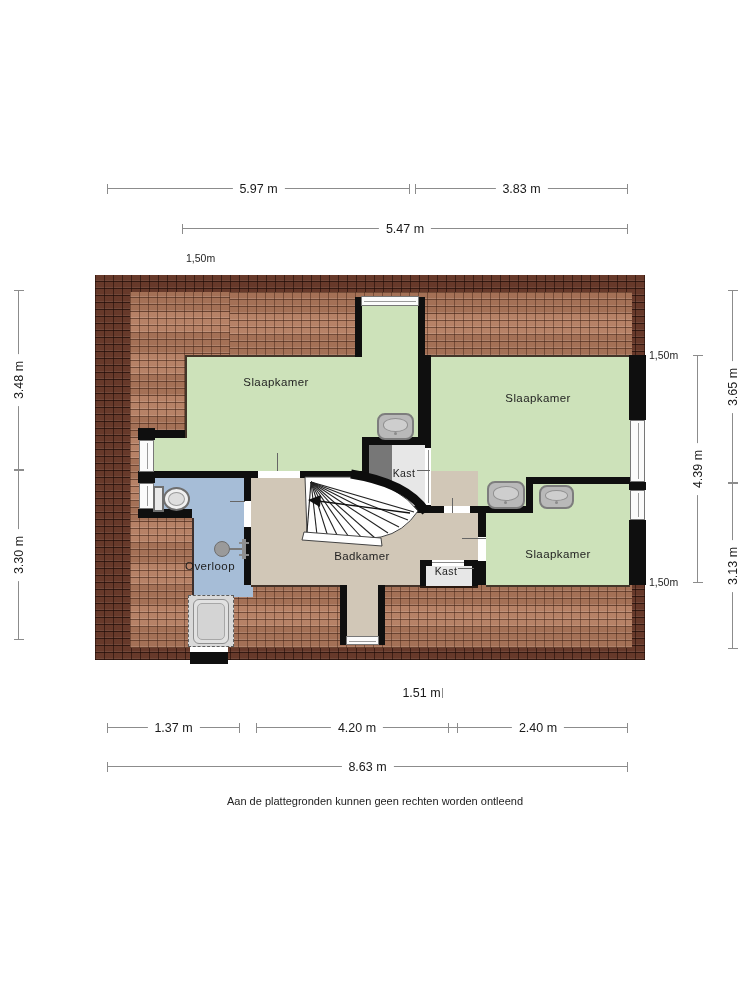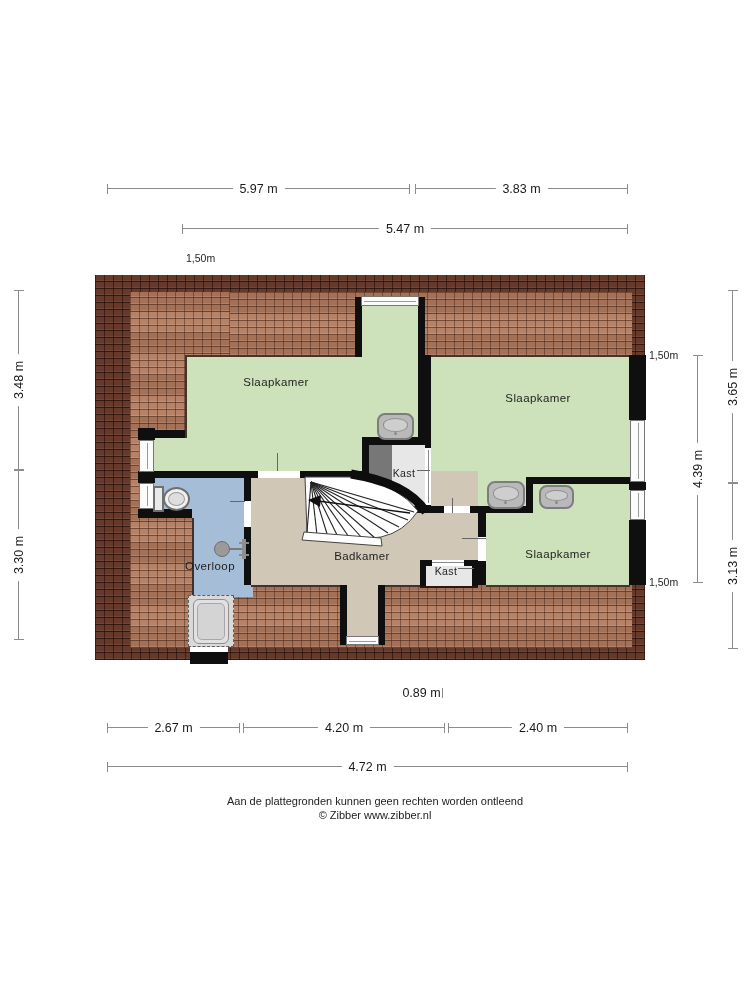--- a/index.html
+++ b/index.html
@@ -208,31 +208,30 @@
       <span>4.39 m</span>
     </div>
   <div class="dimv" style="left:732px;top:290px;height:193px;">
       <span>3.65 m</span>
     </div>
   <div class="dimv" style="left:732px;top:483px;height:166px;">
       <span>3.13 m</span>
     </div>
 
   <div class="dimh" style="left:400px;top:692px;width:43px;">
-      <span>0.89 m</span>
+      <span>1.51 m</span>
     </div>
   <div class="dimh" style="left:107px;top:727px;width:133px;">
-      <span>2.67 m</span>
-    </div>
-  <div class="dimh" style="left:243px;top:727px;width:202px;">
+      <span>1.37 m</span>
+    </div>
+  <div class="dimh" style="left:256px;top:727px;width:202px;">
       <span>4.20 m</span>
     </div>
   <div class="dimh" style="left:448px;top:727px;width:180px;">
       <span>2.40 m</span>
     </div>
   <div class="dimh" style="left:107px;top:766px;width:521px;">
-      <span>4.72 m</span>
+      <span>8.63 m</span>
     </div>
 
   <div class="footer" style="top:795px;">Aan de plattegronden kunnen geen rechten worden ontleend</div>
-  <div class="footer" style="top:809px;">© Zibber www.zibber.nl</div>
 
 </div>
 
 </body></html>

